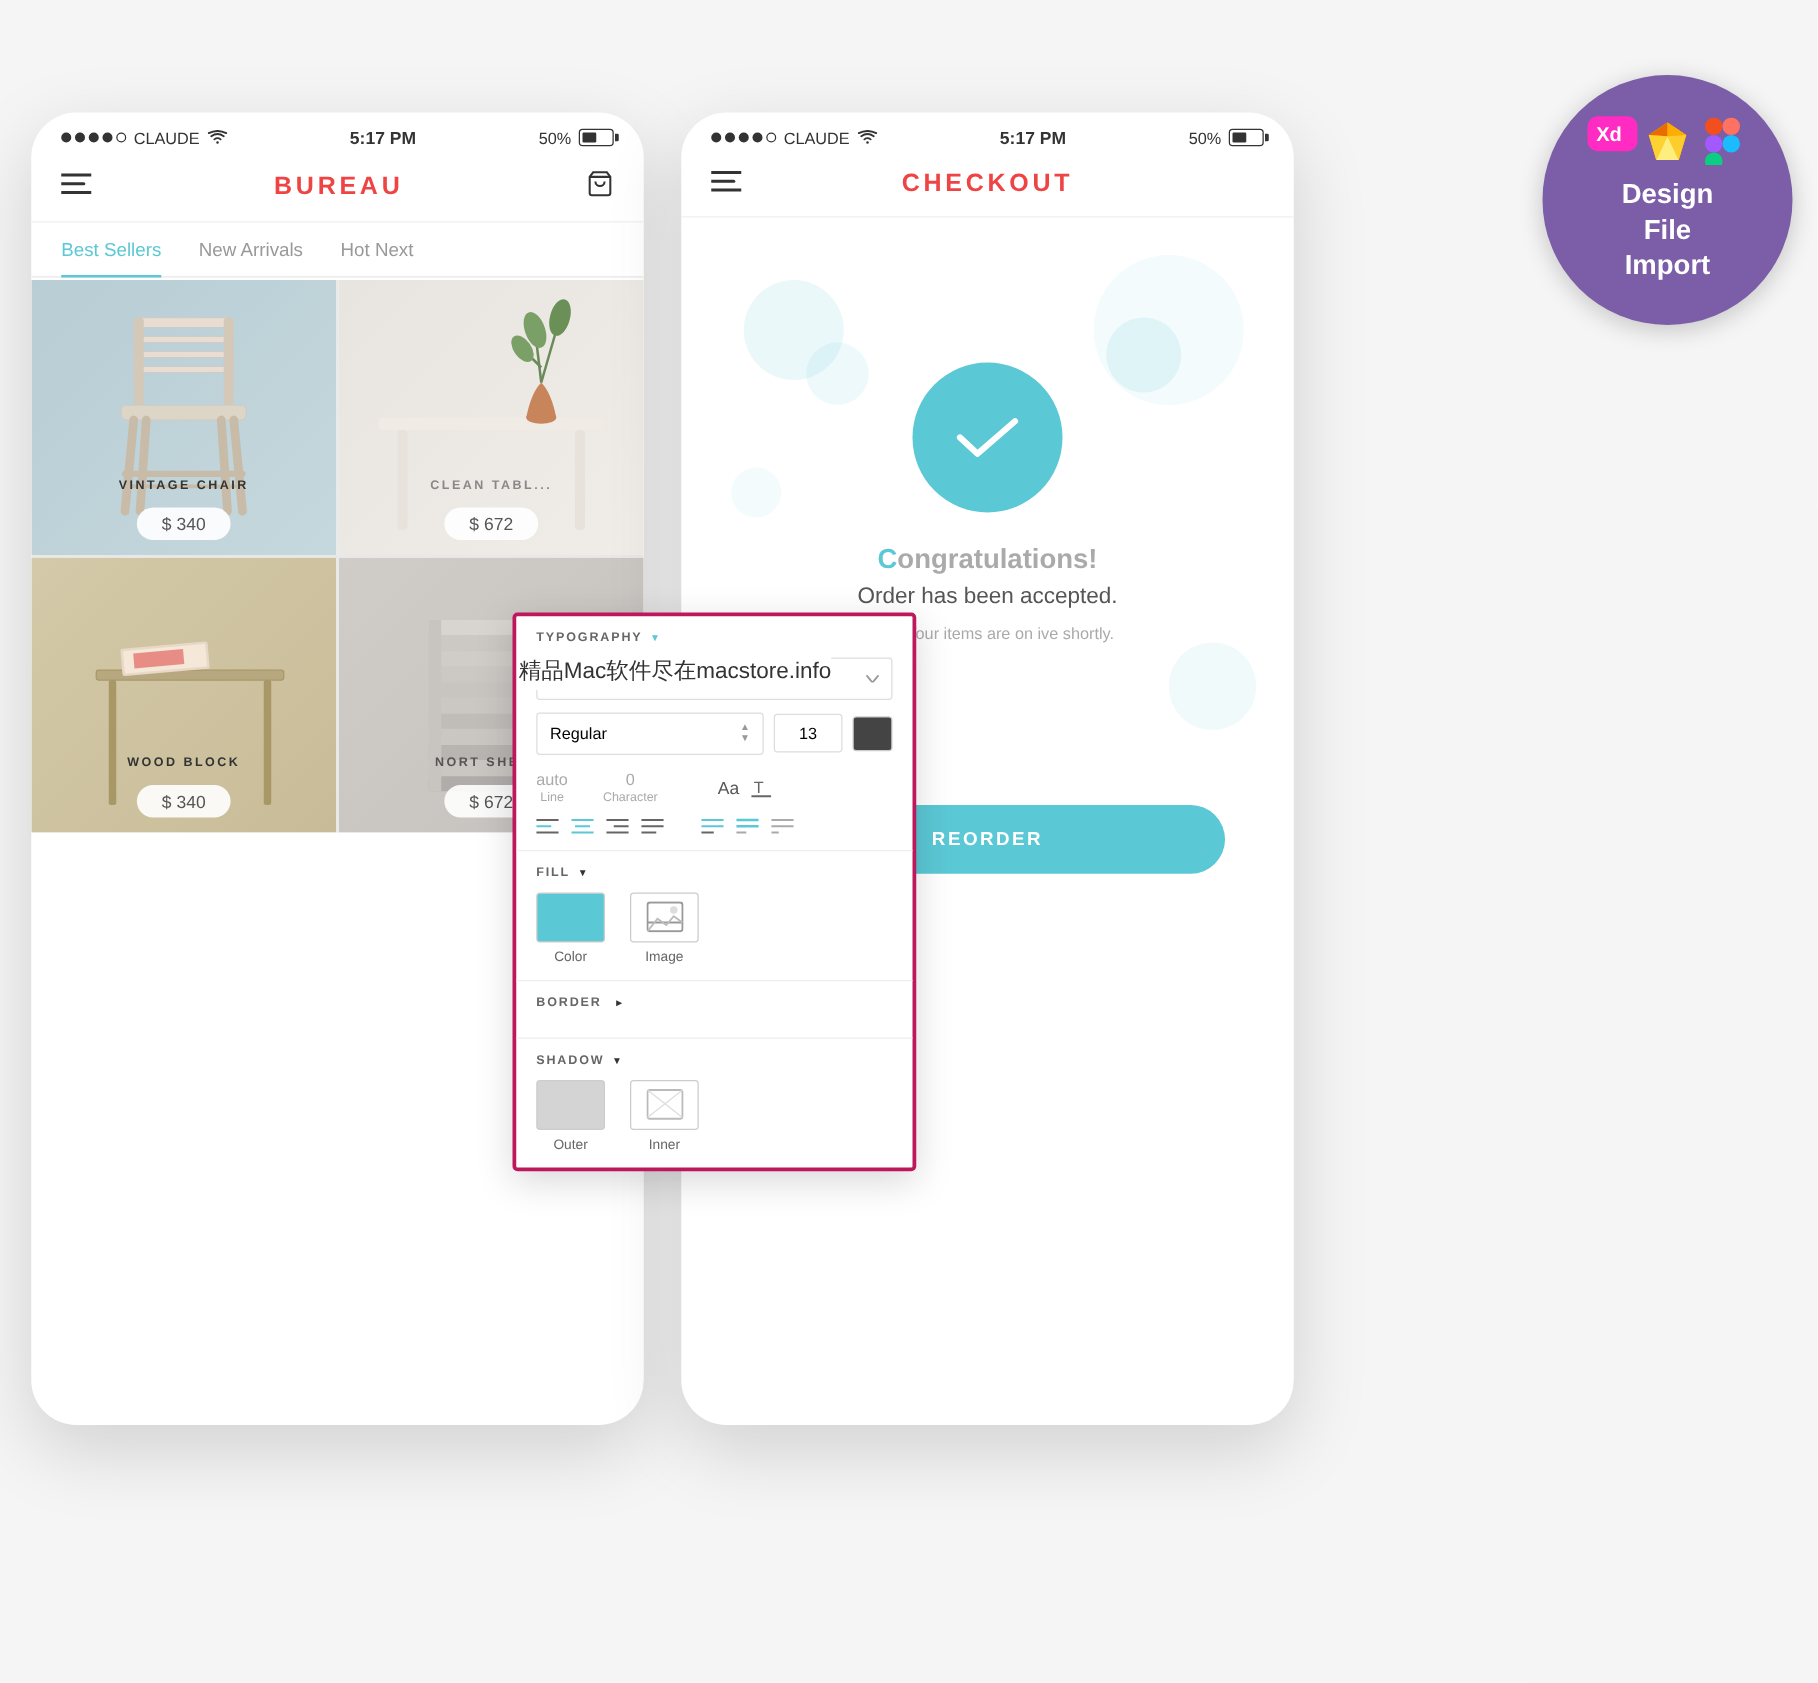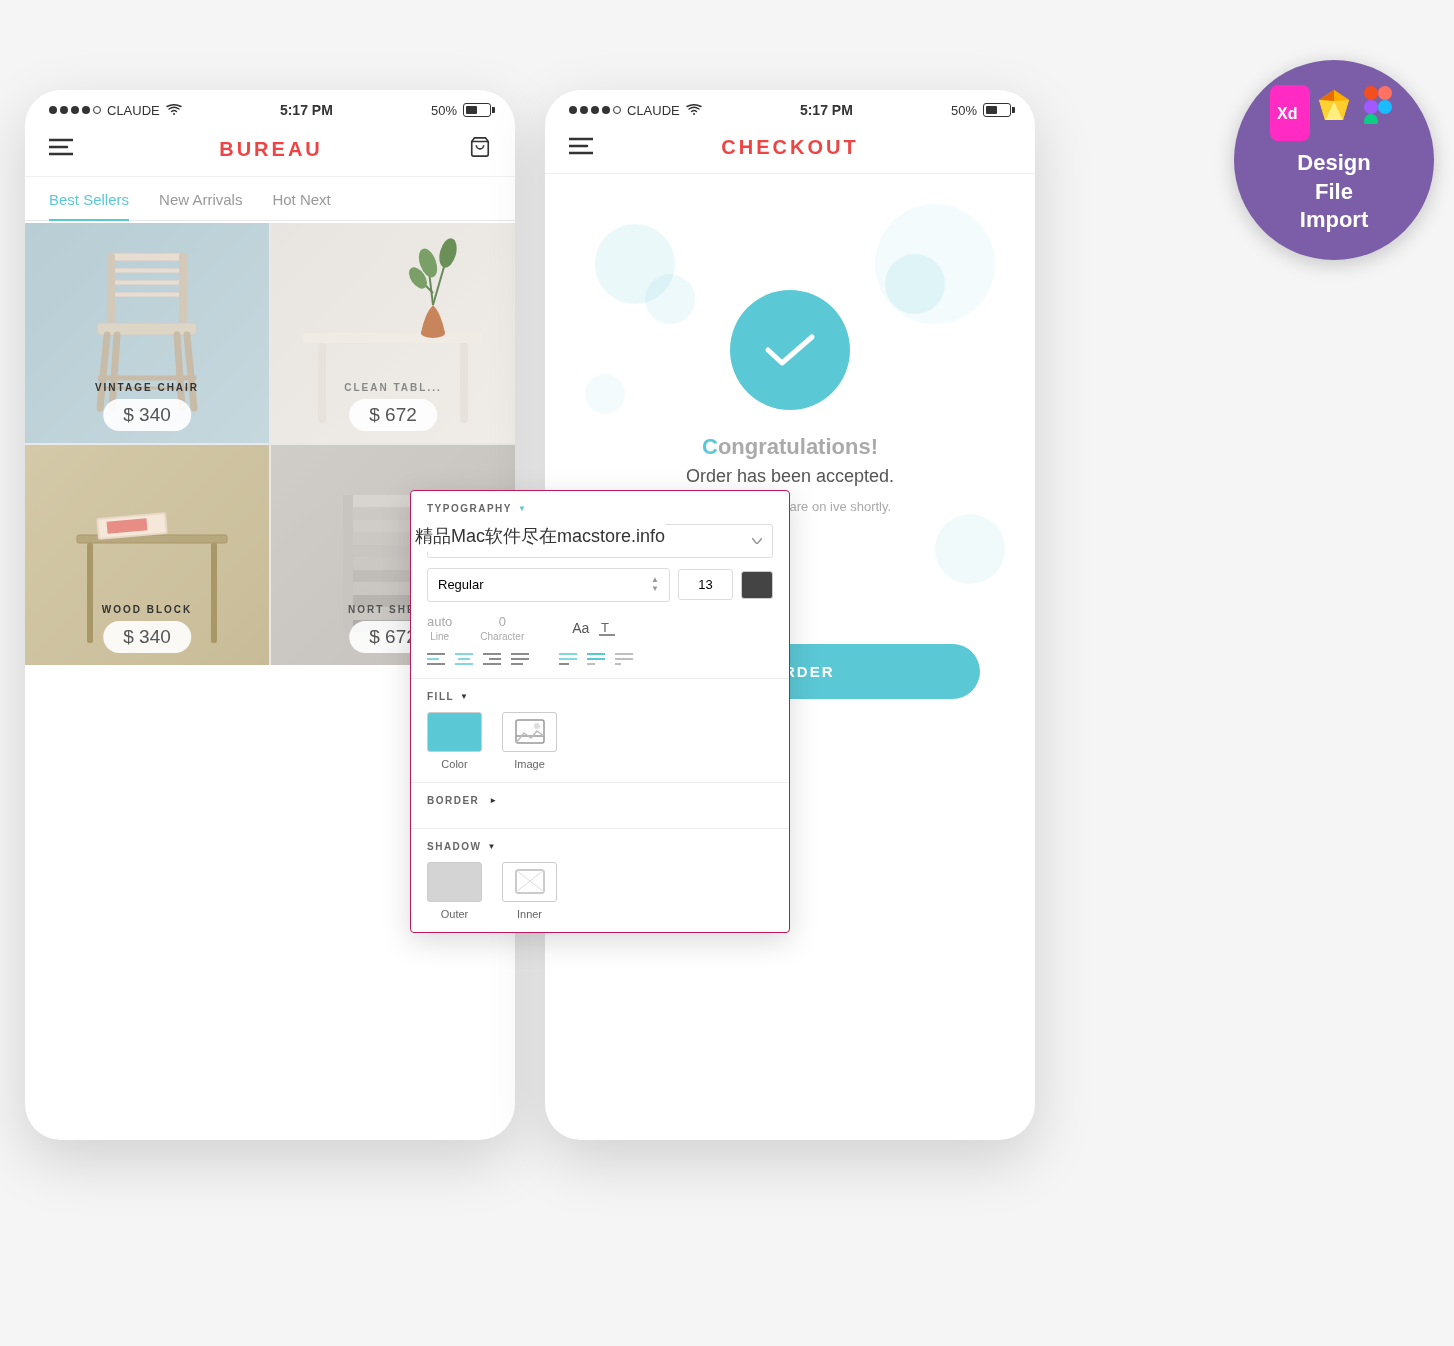--- a/index.html
+++ b/index.html
@@ -224,21 +224,21 @@
     }
 
     .product-price-tag {
       position: absolute;
       bottom: 12px;
       left: 50%;
       transform: translateX(-50%);
       background: rgba(255,255,255,0.9);
       border-radius: 20px;
       padding: 5px 20px;
-      font-size: 19px;
+      font-size: 14px;
       font-weight: 500;
       color: #555;
       white-space: nowrap;
     }
 
     
     .checkout-content {
       padding: 20px;
       display: flex;
       flex-direction: column;
@@ -293,23 +293,23 @@
       color: white;
       margin-top: 30px;
       cursor: pointer;
     }
 
     
     .typography-panel {
       position: absolute;
       top: 490px;
       left: 410px;
-      width: 380px;
+      width: 323px;
       background: #ffffff;
-      border: 1px solid #be185d;
+      border: 3px solid #be185d;
       border-radius: 4px;
       box-shadow: 0 8px 30px rgba(0,0,0,0.15);
       z-index: 100;
       font-size: 12px;
     }
 
     .panel-section {
       padding: 12px 16px;
       border-bottom: 1px solid #eee;
     }
@@ -505,21 +505,21 @@
 
     .badge-icons {
       display: flex;
       gap: 4px;
       margin-bottom: 8px;
     }
 
     
     .xd-icon {
       width: 40px;
-      height: 56px;
+      height: 28px;
       background: #ff2bc2;
       border-radius: 8px;
       display: flex;
       align-items: center;
       justify-content: center;
       font-size: 14px;
       font-weight: 700;
       color: white;
     }
 

